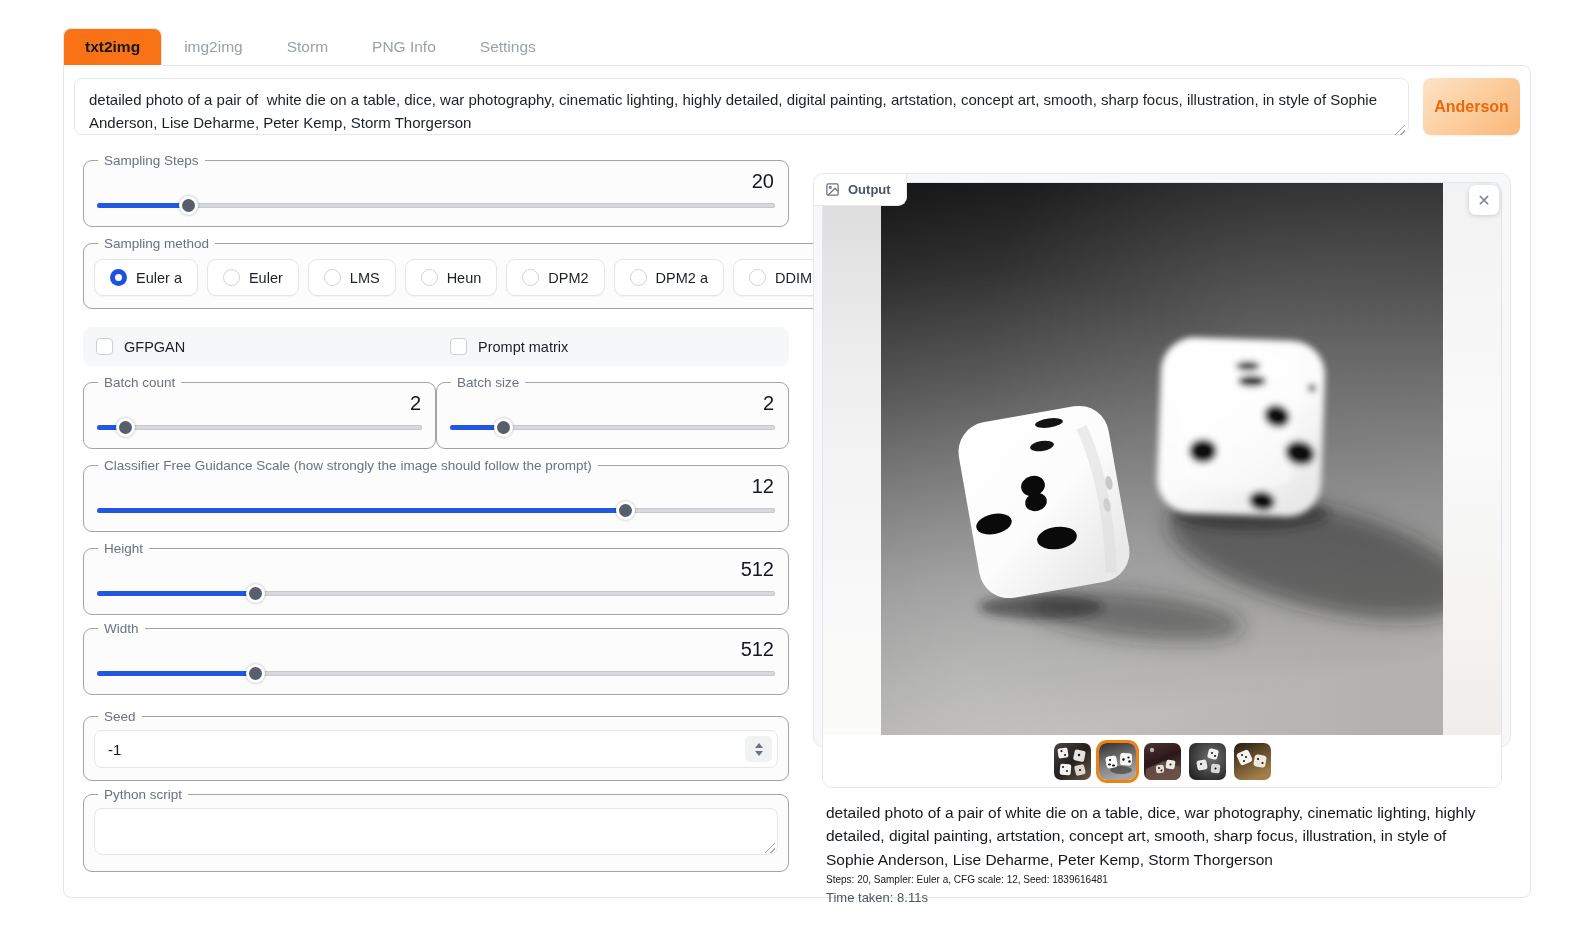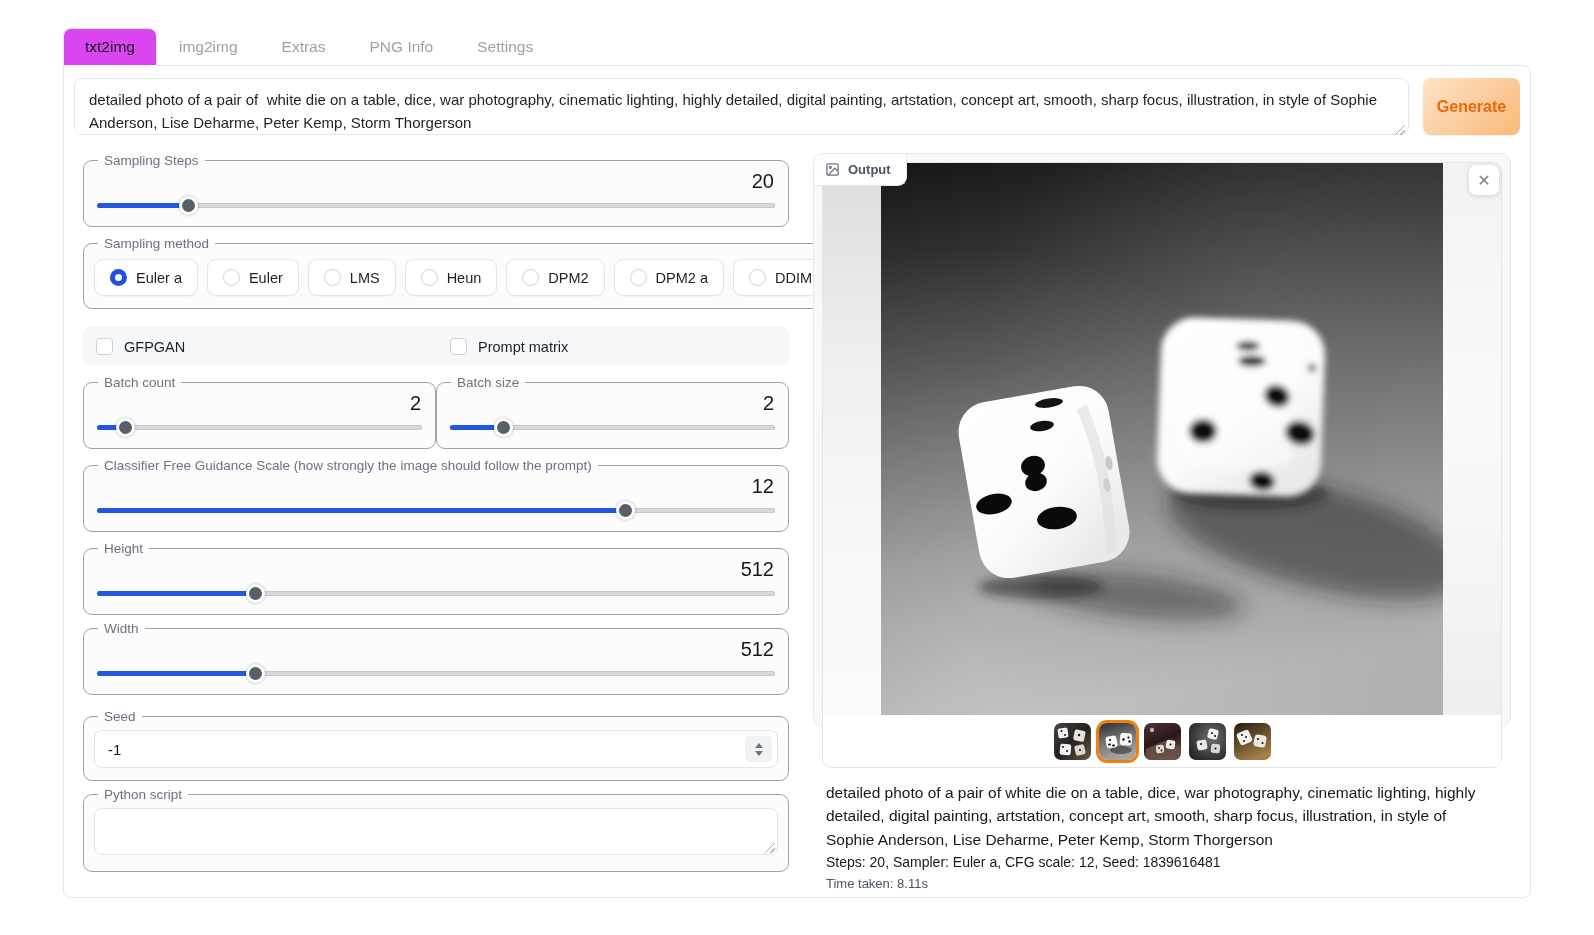--- a/index.html
+++ b/index.html
@@ -2,21 +2,21 @@
 <html><head>
 <meta charset="utf-8">
 <style>
   * { box-sizing: border-box; margin: 0; padding: 0; }
   html,body { width:1594px; height:935px; background:#fff; font-family:"Liberation Sans",sans-serif; }
   .app { padding:28px 63px 0; }
 
   
   .tabs { display:flex; position:relative; z-index:2; }
   .tab { padding:9px 21px; font-size:15.5px; color:#9aa1ad; cursor:pointer; border:1px solid transparent; }
-  .tab.active { background:#d946ef; color:#15181e; font-weight:400; border:1px solid #e3e5e9; border-bottom:1px solid #fff; border-radius:8px 8px 0 0; }
+  .tab.active { background:#f97316; color:#15181e; font-weight:700; border:1px solid #e3e5e9; border-bottom:1px solid #fff; border-radius:8px 8px 0 0; }
 
   .container { border:1px solid #e3e5e9; border-radius:0 8px 8px 8px; margin-top:-1px; background:#fff; height:833px; padding:12px 9px; position:relative; }
 
   
   .prompt-row { display:flex; gap:14px; margin-bottom:14px; padding:0 1px; }
   .prompt-wrap { position:relative; flex:1; }
   textarea.prompt { width:100%; height:57px; resize:none; border:1px solid #e4e6ea; border-radius:8px; padding:9px 14px; font:15px/1.55 "Liberation Sans",sans-serif; color:#1c2028; background:#fff; outline:none; }
   .resize-handle { position:absolute; right:4px; bottom:4px; width:11px; height:11px; background:repeating-linear-gradient(135deg,#a9adb5 0 1px,transparent 1px 4px); clip-path:polygon(100% 0,100% 100%,0 100%); }
   button.generate { width:97px; height:57px; border:none; border-radius:8px; background:linear-gradient(135deg,#fee3c6,#f9b878); color:#ea670c; font-family:"Liberation Sans",sans-serif; font-size:16px; font-weight:700; cursor:pointer; box-shadow:0 1px 2px rgba(0,0,0,.07); }
 
@@ -50,59 +50,59 @@
 
   .num-wrap { position:relative; background:#fff; border:1px solid #e4e6ea; border-radius:8px; height:38px; display:flex; align-items:center; padding:0 44px 0 13px; font-size:15px; color:#15181e; margin-top:4px; }
   .spinner { position:absolute; right:5px; top:5px; bottom:5px; width:27px; background:#f1f2f4; border-radius:5px; display:flex; flex-direction:column; align-items:center; justify-content:center; gap:3px; cursor:pointer; }
   .spin-up { width:0; height:0; border-left:4px solid transparent; border-right:4px solid transparent; border-bottom:5px solid #6b7280; }
   .spin-down { width:0; height:0; border-left:4px solid transparent; border-right:4px solid transparent; border-top:5px solid #6b7280; }
 
   .script-wrap { position:relative; margin-top:4px; }
   textarea.script { width:100%; height:47px; resize:none; border:1px solid #e4e6ea; border-radius:8px; background:#fff; padding:8px 12px; font:15px "Liberation Sans",sans-serif; outline:none; }
 
   
-  .output-panel { background:#f7f8f9; border:1px solid #e6e8eb; border-radius:10px; height:574px; padding:8px; position:relative; }
+  .output-panel { background:#f7f8f9; border:1px solid #e6e8eb; border-radius:10px; height:574px; padding:8px; position:relative;margin-top:20px; }
   .gallery { background:#fff; border:1px solid #e3e5e9; border-radius:10px; overflow:hidden; position:relative; }
   .stage { height:552px; display:flex; }
   .band-left { flex:1; background:linear-gradient(180deg,#dcdcdd 0%,#efefef 35%,#f8f8f8 70%,#fbfbfa 100%); }
   .band-right { flex:1; background:linear-gradient(180deg,#f2f2f3 0%,#fafafa 45%,#f4f3f2 80%,#efeeec 100%); }
   .stage svg { display:block; }
   .output-chip { position:absolute; top:0; left:0; background:#fff; border-right:1px solid #e6e8eb; border-bottom:1px solid #e6e8eb; border-radius:9px 0 9px 0; padding:8px 15px 8px 11px; display:flex; align-items:center; gap:8px; font-size:13px; font-weight:600; color:#4b5563; z-index:3; }
   .close-btn { position:absolute; top:11px; right:11px; width:30px; height:30px; background:#fff; border-radius:7px; box-shadow:0 1px 5px rgba(0,0,0,.16); display:flex; align-items:center; justify-content:center; color:#7a8190; font-size:16px; cursor:pointer; z-index:3; }
   .thumbs { height:52px; display:flex; align-items:center; justify-content:center; gap:8px; background:#fff; }
   .thumb-item { width:37px; height:37px; border-radius:7px; overflow:hidden; cursor:pointer; position:relative; flex:none; }
   .thumb-item.selected { box-shadow:0 0 0 3px #f0820c; border-radius:8px; }
   .thumb-item svg { display:block; }
 
   .caption-block { padding:13px 4px 0 4px; }
   .caption { font-size:15.5px; color:#15181e; line-height:1.5; }
-  .params { font-size:14px; color:#15181e; line-height:1.5; margin-top:1px; }
+  .params { font-size:10px; color:#15181e; line-height:1.5; margin-top:1px; }
   .time { font-size:13px; color:#4b5563; margin-top:3px; }
 </style>
 </head>
 <body>
 
 <div class="app">
 
   <div class="tabs">
     <div class="tab active">txt2img</div>
     <div class="tab">img2img</div>
-    <div class="tab">Extras</div>
+    <div class="tab">Storm</div>
     <div class="tab">PNG Info</div>
     <div class="tab">Settings</div>
   </div>
 
   <div class="container">
 
     <div class="prompt-row">
       <div class="prompt-wrap">
         <textarea class="prompt" spellcheck="false" style="">detailed photo of a pair of  white die on a table, dice, war photography, cinematic lighting, highly detailed, digital painting, artstation, concept art, smooth, sharp focus, illustration, in style of Sophie Anderson, Lise Deharme, Peter Kemp, Storm Thorgerson</textarea>
         <div class="resize-handle"></div>
       </div>
-      <button class="generate">Generate</button>
+      <button class="generate">Anderson</button>
     </div>
 
     <div class="cols">
 
       <div class="left-col">
 
         <fieldset class="group">
           <legend>Sampling Steps</legend>
           <div class="slider-value">20</div>
           <div class="slider">

